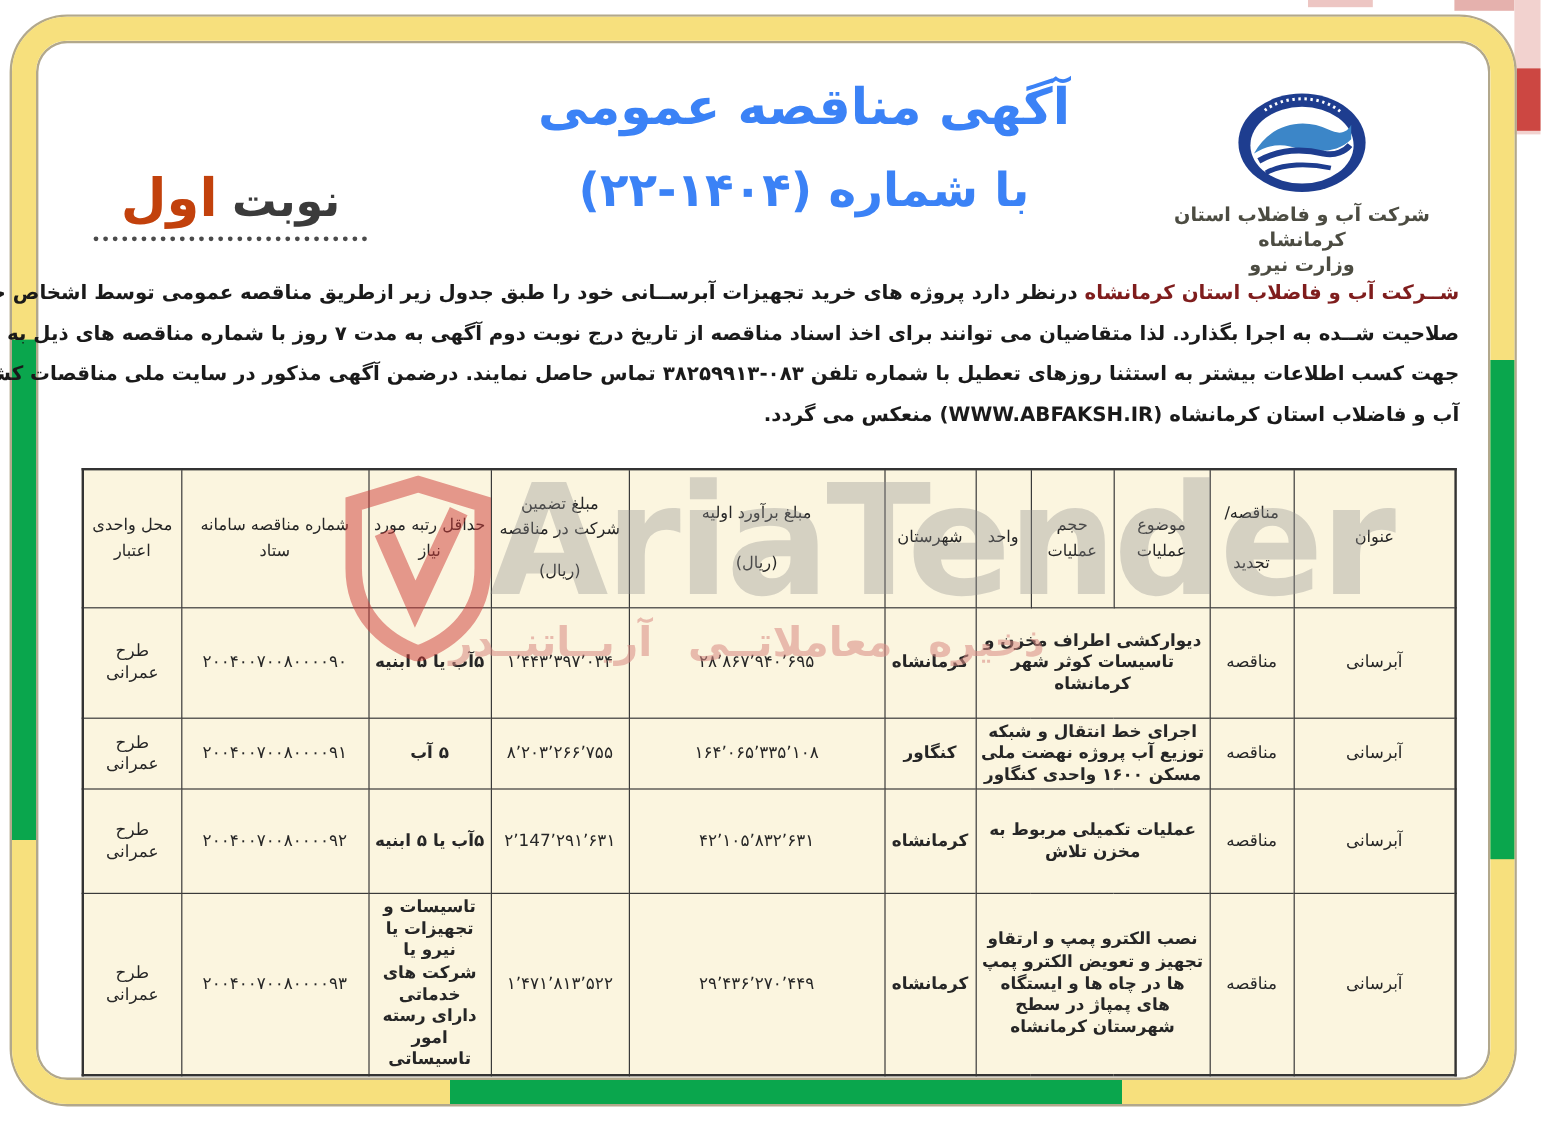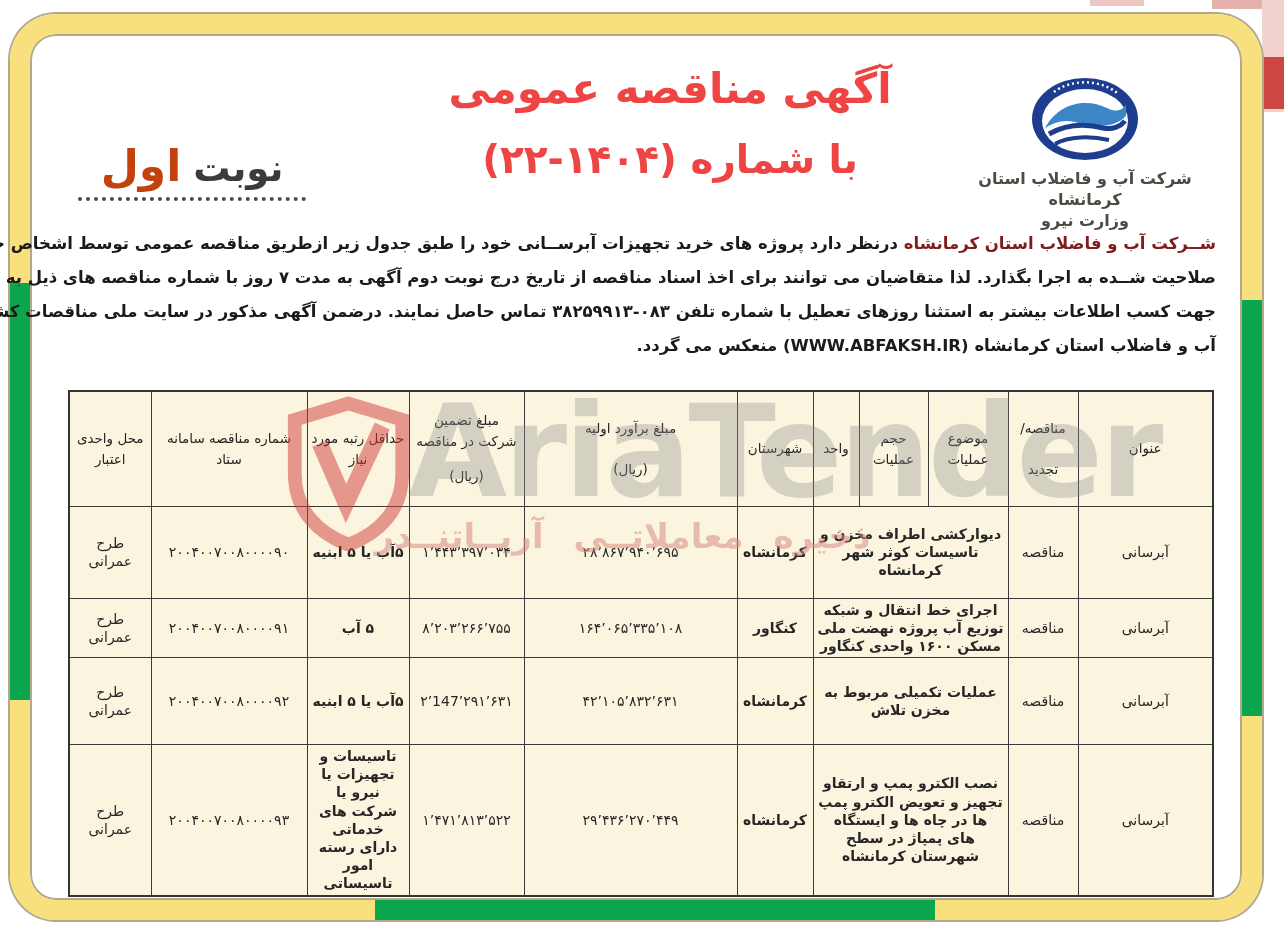--- a/index.html
+++ b/index.html
@@ -27,21 +27,21 @@
   .stamp { position:absolute; left:78px; top:140px; width:228px; z-index:3;
            direction:rtl; text-align:center; }
   .stamp-words { display:flex; direction:rtl; justify-content:center;
                  align-items:baseline; gap:12px; }
   .stamp-dark   { font-size:37px; font-weight:bold; color:#3b3b3b; }
   .stamp-orange { font-size:44px; font-weight:bold; color:#c2410c; }
   .stamp-dots { margin-top:6px; border-bottom:4px dotted #4a4a4a; height:1px; }
 
   
   .title { position:absolute; left:420px; top:64px; width:500px; z-index:3;
-           direction:rtl; text-align:center; color:#ef4444; font-weight:bold; }
+           direction:rtl; text-align:center; color:#3b82f6; font-weight:bold; }
   .title-l1 { font-size:42px; }
   .title-l2 { font-size:39px; margin-top:24px;text-align:center; }
 
   
   .org { position:absolute; left:945px; top:76px; width:280px; z-index:3;
          text-align:center; direction:rtl; color:#4c4c42; }
   .org svg { display:block; margin:0 auto 6px auto; }
   .org-line { font-size:16px; font-weight:bold; line-height:21px; }
 
   

